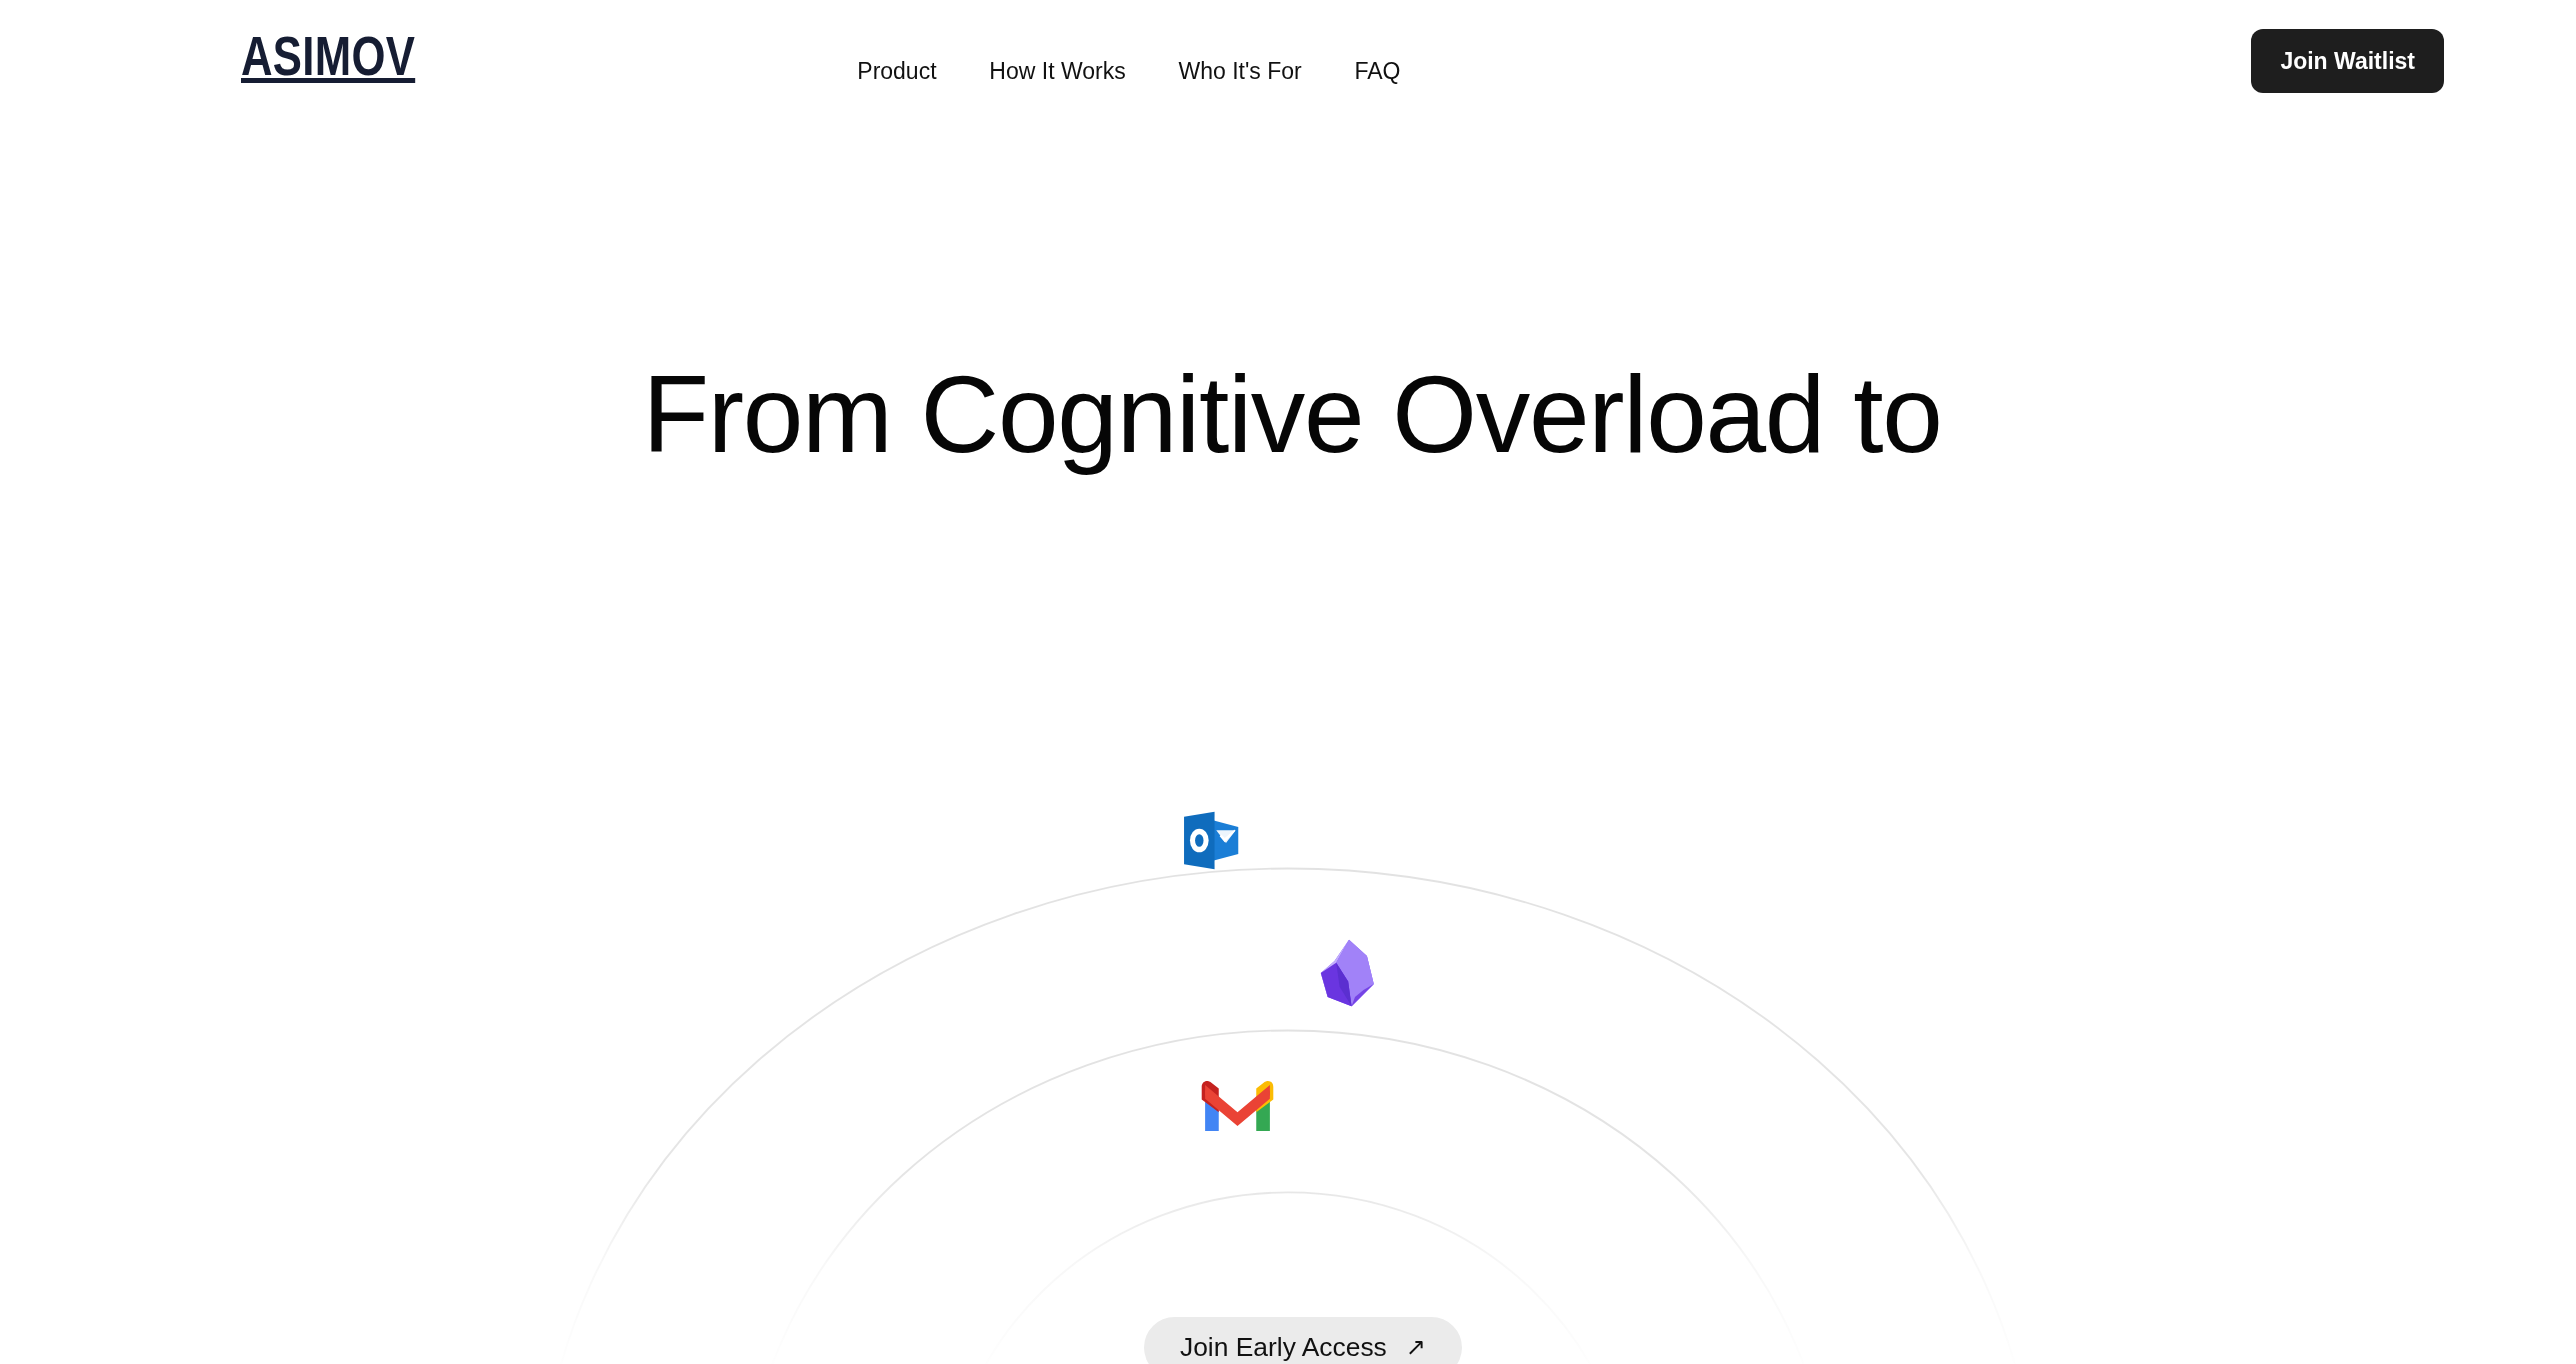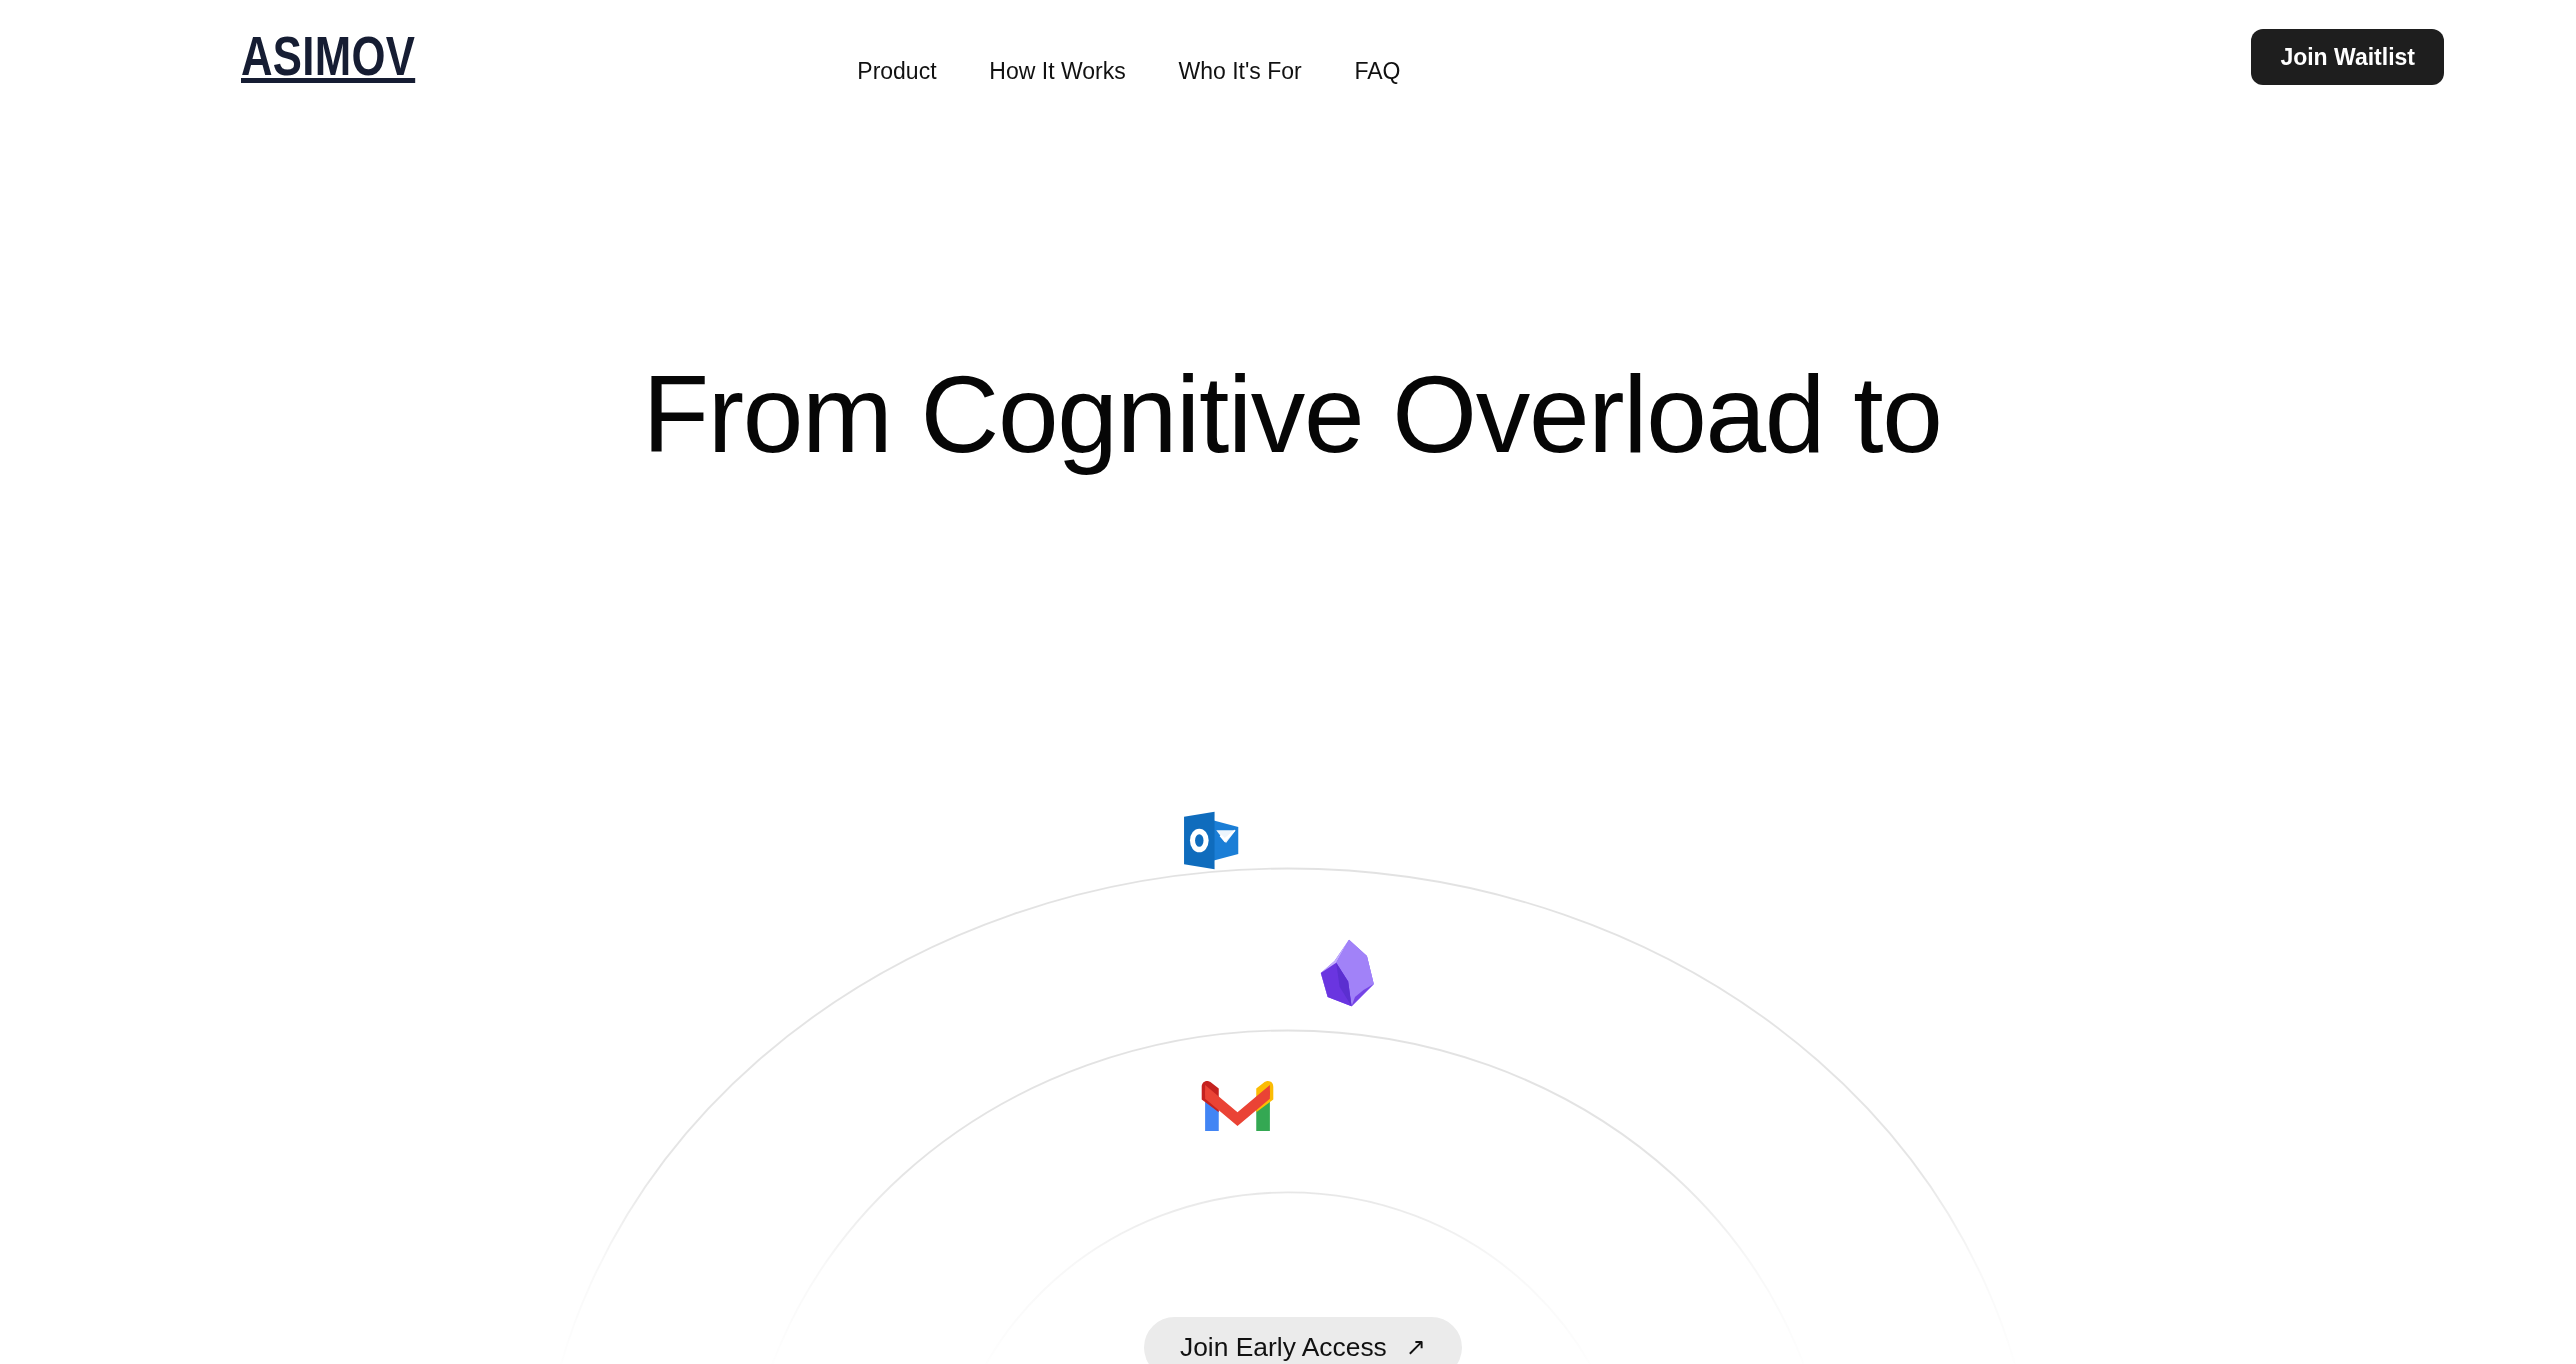--- a/index.html
+++ b/index.html
@@ -81,21 +81,21 @@
     padding: 8.5px 0;
     margin: 0 26.4px;
     white-space: nowrap;
     cursor: pointer;
   }
 
   .waitlist-btn {
     position: absolute;
     right: 132px;
     top: 29px;
-    height: 56px;
+    height: 64px;
     padding: 0 29px;
     display: inline-flex;
     align-items: center;
     justify-content: center;
     background: #1e1e1e;
     color: #ffffff;
     font-size: 23px;
     font-weight: 700;
     line-height: 1;
     border: none;

